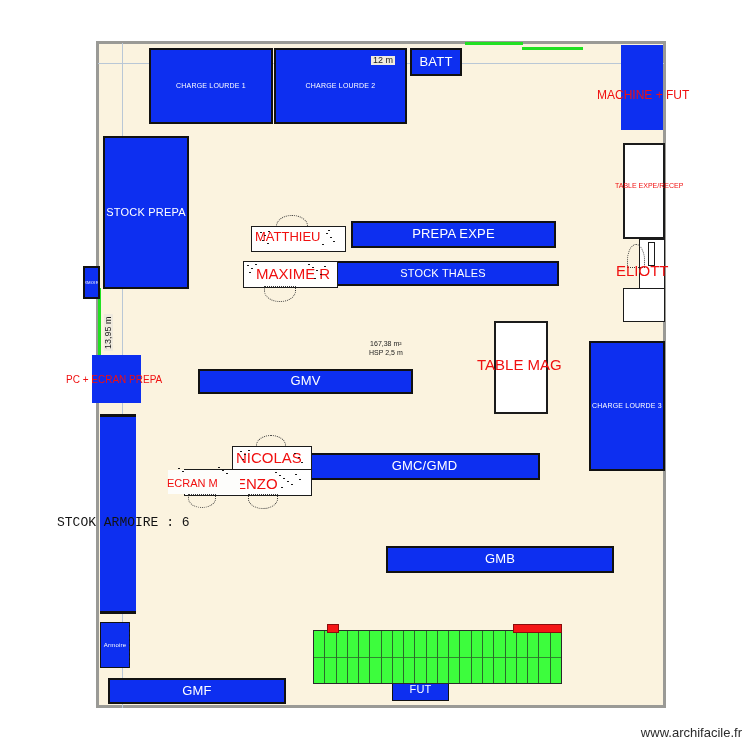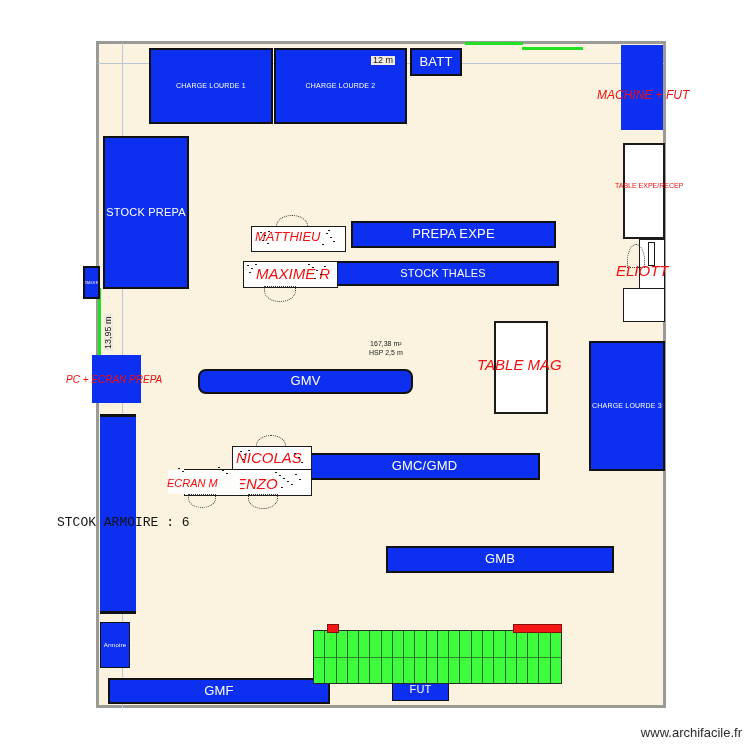--- a/index.html
+++ b/index.html
@@ -52,21 +52,21 @@
     border:2px solid #1b1b1b;
   }
   .white-blk.thin{border-width:1px;}
 
   
   .lbl{
     position:absolute;
     white-space:nowrap;
     line-height:1;
   }
-  .lbl-red{color:#f01010;font-style:italic;}
+  .lbl-red{color:#f01010;}
   .lbl-red-sm{color:#f01010;font-size:7px;}
   .lbl-black{color:#121212;font-family:Liberation Mono, monospace;}
   .lbl-dim{
     color:#1b1b1b;font-size:9px;
     background:#efeade;
     padding:0 2px;
     border:0;
   }
   .lbl-area{
     color:#1b1b1b;font-size:7px;text-align:center;line-height:1.25;
@@ -221,34 +221,34 @@
   <div class="abs white-blk" style="left:494px;top:321px;width:54px;height:93px;"></div>
   <div class="lbl lbl-red" style="left:477px;top:357px;font-size:15px;">
     <span>TABLE MAG</span>
   </div>
 
   <div class="lbl lbl-area" style="left:369px;top:340px;">
     <div>167,38 m²</div>
     <div>HSP 2,5 m</div>
   </div>
 
-  <div class="abs blk lg" style="left:198px;top:369px;width:215px;height:25px;border-radius:8px;">
+  <div class="abs blk lg" style="left:198px;top:369px;width:215px;height:25px;">
     <span>GMV</span>
   </div>
 
   <div class="abs blk lg" style="left:309px;top:453px;width:231px;height:27px;">
     <span>GMC/GMD</span>
   </div>
 
 
   <div class="abs blk lg" style="left:386px;top:546px;width:228px;height:27px;">
     <span>GMB</span>
   </div>
 
-  <div class="abs blk lg" style="left:108px;top:678px;width:222px;height:26px;">
+  <div class="abs blk lg" style="left:108px;top:678px;width:178px;height:26px;">
     <span>GMF</span>
   </div>
 
   <div class="abs blk md" style="left:392px;top:665px;width:57px;height:36px;border:1px solid #111;">
     <span>STOCK FUT</span>
   </div>
 
   <div class="slotgrid" id="slotgrid" style="left:313px;top:630px;width:247px;height:52px;">
     <div class="slot-mid"></div>
   <div class="cell"></div>

